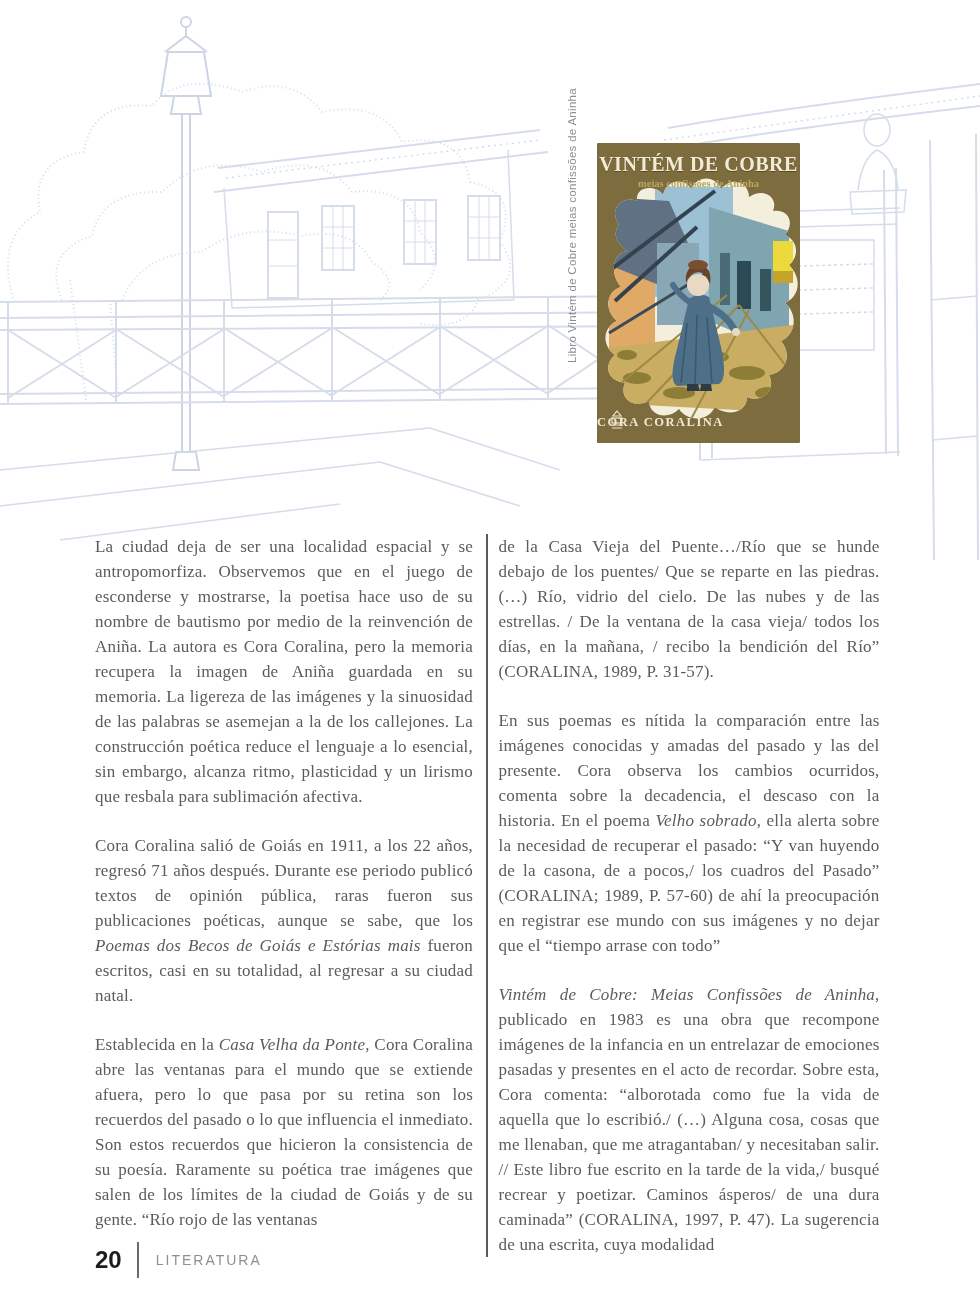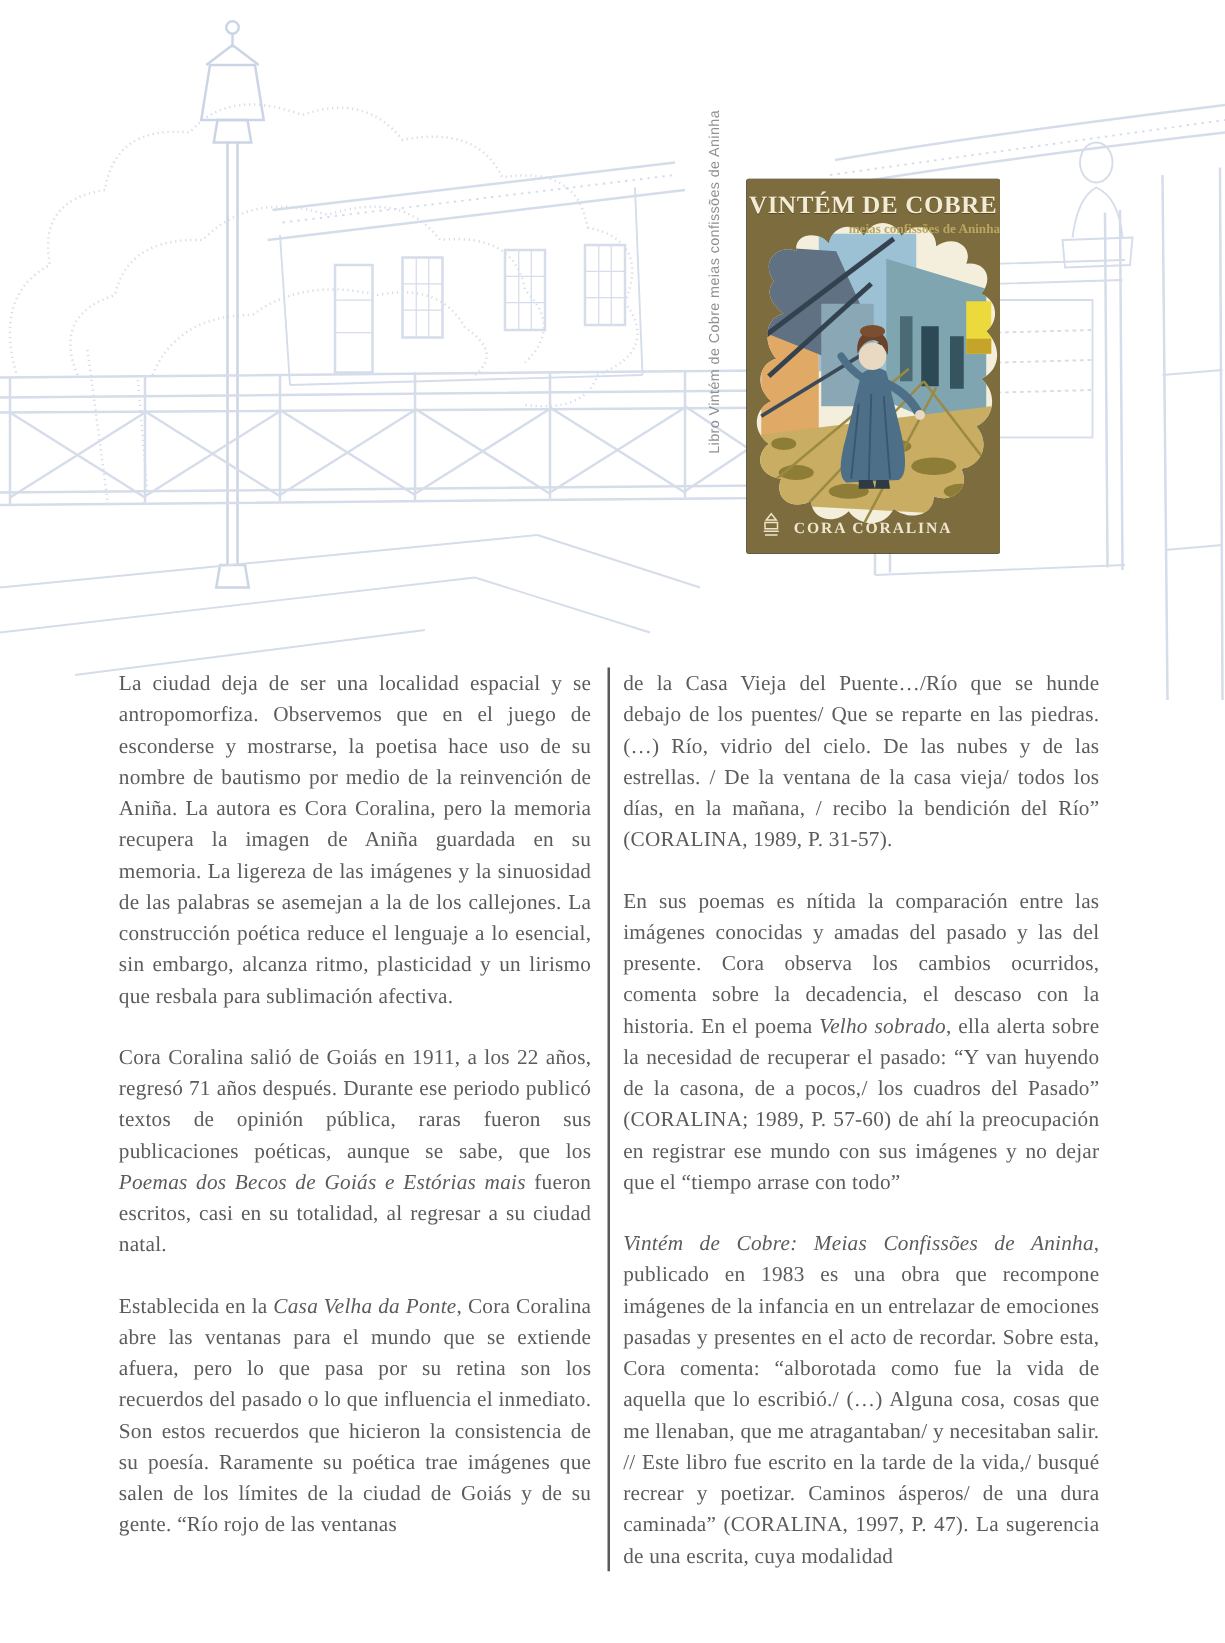--- a/index.html
+++ b/index.html
@@ -13,36 +13,36 @@
   .bg-sketch { position:absolute; left:0; top:0; width:980px; height:1314px; }
 
   
   .vertical-caption {
     position:absolute; left:566px; top:145px; height:218px; width:17px;
     writing-mode:vertical-rl; transform:rotate(180deg);
     font-size:11.5px; letter-spacing:.3px; color:#8f9094; white-space:nowrap;
   }
   .book-cover {
     position:absolute; left:597px; top:143px; width:203px; height:300px;
-    background:#0f172a; border-radius:2px; overflow:hidden;
+    background:#0c4a6e; border-radius:2px; overflow:hidden;
   }
   .cover-art { position:absolute; left:0; top:0; width:203px; height:300px; }
   .cover-title {
     position:absolute; left:0; top:10px; width:100%; text-align:center;
     font-family:"Liberation Serif", serif; font-weight:bold;
     font-size:20px; letter-spacing:.5px; color:#f2ecd7;
     text-shadow:0 1px 0 rgba(60,48,10,.55);
   }
   .cover-subtitle {
-    position:absolute; left:0; top:35px; width:100%; text-align:right;
+    position:absolute; left:0; top:35px; width:100%; text-align:center;
     font-family:"Liberation Serif", serif; font-weight:bold;
     font-size:10.5px; color:#b9a65f;
   }
   .cover-author {
-    position:absolute; left:0; top:272px; width:100%; text-align:center;
+    position:absolute; left:0; top:272px; width:100%; 
     font-family:"Liberation Serif", serif; font-weight:bold;
     font-size:12.5px; letter-spacing:1.5px; color:#efe8d0;
   }
   .publisher-logo { position:absolute; left:12px; top:266px; width:16px; height:22px; }
 
   
   .article {
     position:absolute; left:95px; top:534px; width:795px;
     display:flex; align-items:stretch;
   }
@@ -224,14 +224,19 @@
       <p><span>Establecida en la </span><em>Casa Velha da Ponte</em><span>, Cora Coralina abre las ventanas para el mundo que se extiende afuera, pero lo que pasa por su retina son los recuerdos del pasado o lo que influencia el inmediato. Son estos recuerdos que hicieron la consistencia de su poesía. Raramente su poética trae imágenes que salen de los límites de la ciudad de Goiás y de su gente. “Río rojo de las ventanas</span></p>
     </div>
     <div class="col-divider"></div>
     <div class="col col-right">
       <p><span>de la Casa Vieja del Puente…/Río que se hunde debajo de los puentes/ Que se reparte en las piedras. (…) Río, vidrio del cielo. De las nubes y de las estrellas. / De la ventana de la casa vieja/ todos los días, en la mañana, / recibo la bendición del Río” (CORALINA, 1989, P. 31-57).</span></p>
       <p><span>En sus poemas es nítida la comparación entre las imágenes conocidas y amadas del pasado y las del presente. Cora observa los cambios ocurridos, comenta sobre la decadencia, el descaso con la historia. En el poema </span><em>Velho sobrado</em><span>, ella alerta sobre la necesidad de recuperar el pasado: “Y van huyendo de la casona, de a pocos,/ los cuadros del Pasado” (CORALINA; 1989, P. 57-60) de ahí la preocupación en registrar ese mundo con sus imágenes y no dejar que el “tiempo arrase con todo”</span></p>
       <p><em>Vintém de Cobre: Meias Confissões de Aninha</em><span>, publicado en 1983 es una obra que recompone imágenes de la infancia en un entrelazar de emociones pasadas y presentes en el acto de recordar. Sobre esta, Cora comenta: “alborotada como fue la vida de aquella que lo escribió./ (…) Alguna cosa, cosas que me llenaban, que me atragantaban/ y necesitaban salir. // Este libro fue escrito en la tarde de la vida,/ busqué recrear y poetizar. Caminos ásperos/ de una dura caminada” (CORALINA, 1997, P. 47). La sugerencia de una escrita, cuya modalidad</span></p>
     </div>
   </main>
 
+  <footer class="footer">
+    <span class="footer-pagenum">20</span>
+    <span class="footer-bar"></span>
+    <span class="footer-section">LITERATURA</span>
+  </footer>
 
 </div>
 
 </body></html>

